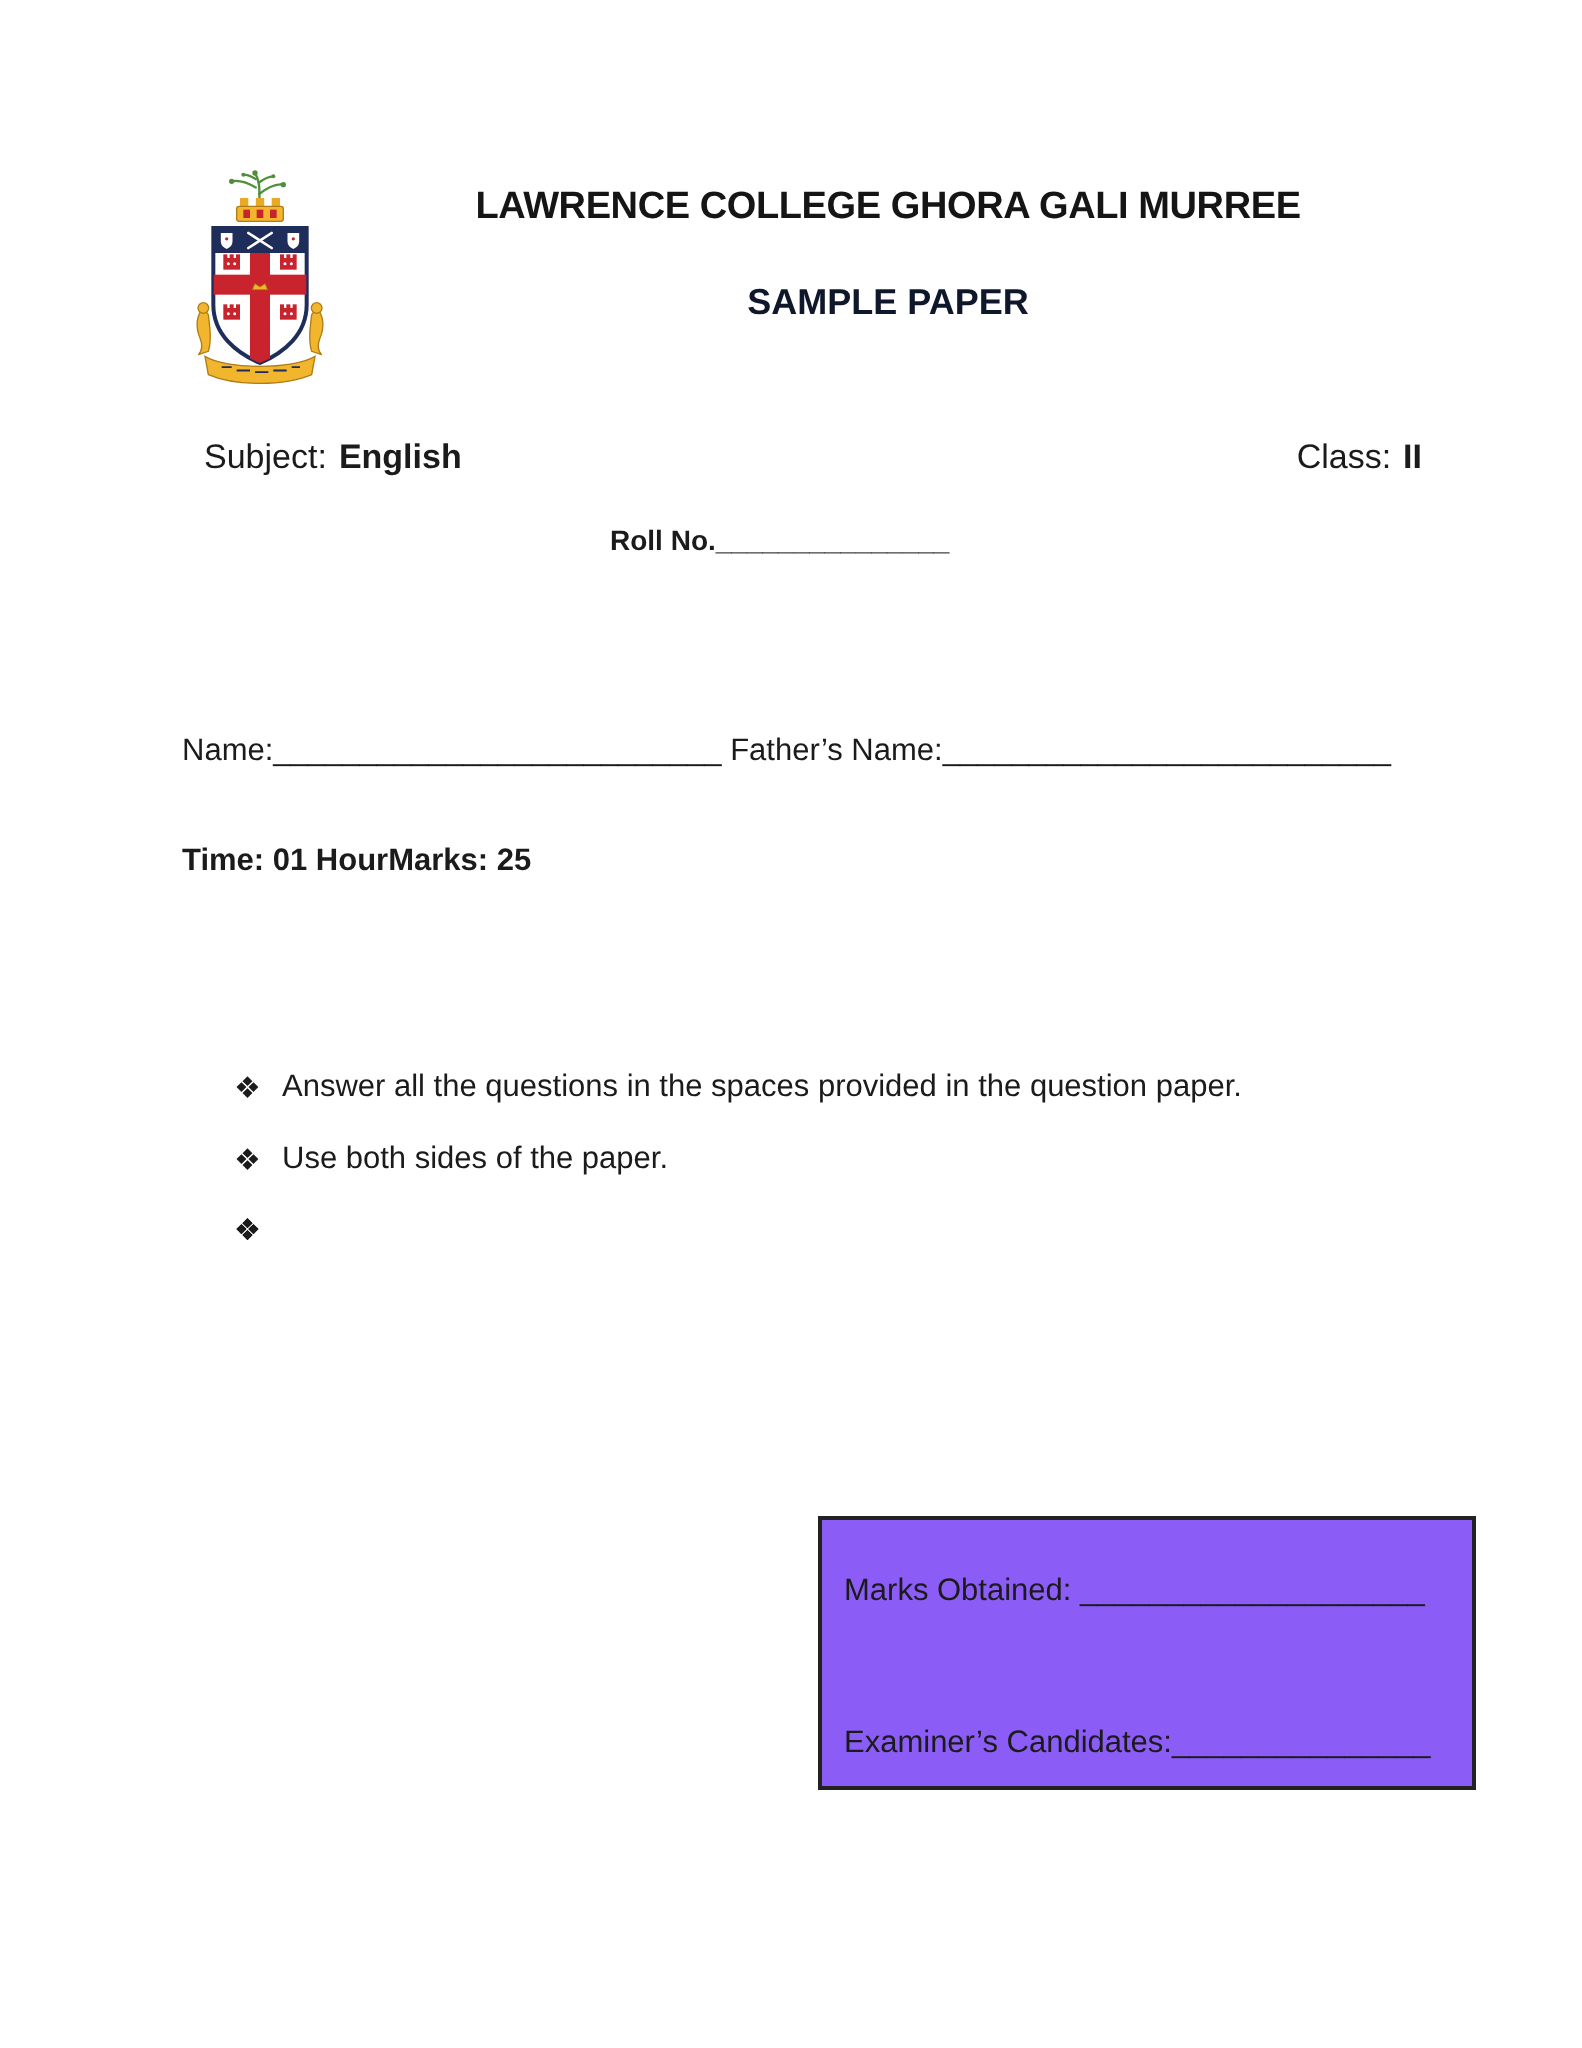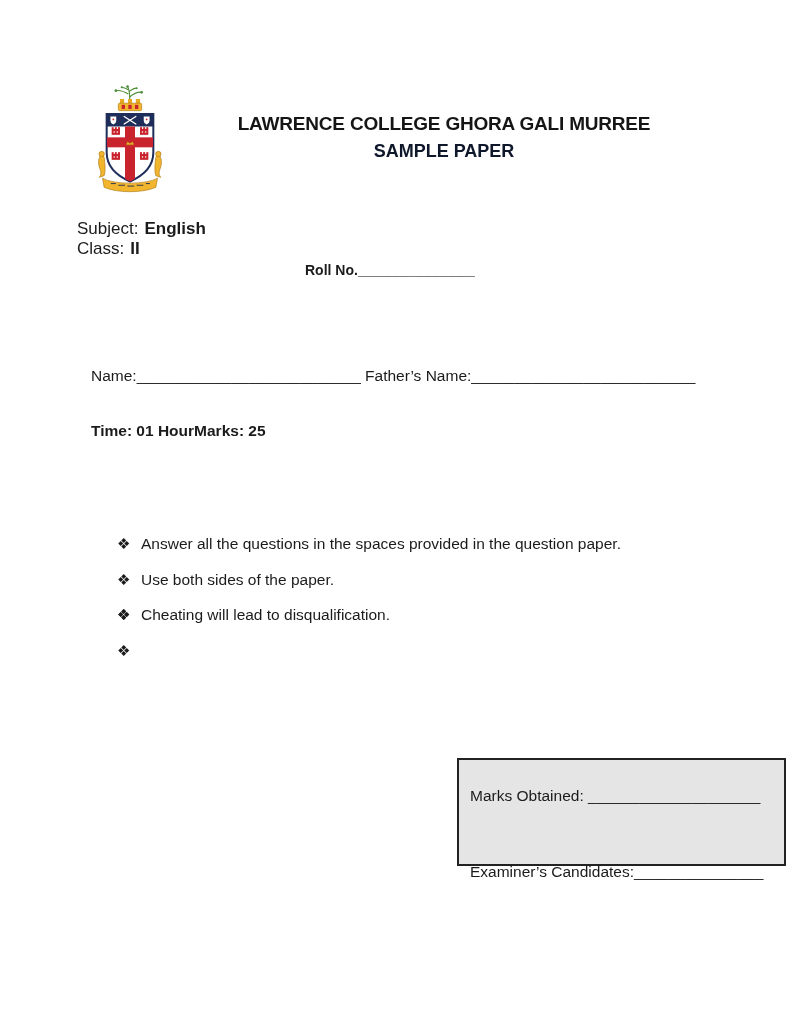--- a/index.html
+++ b/index.html
@@ -9,34 +9,33 @@
     position: relative;
     width: 791px;
     height: 1024px;
     background: #ffffff;
     overflow: hidden;
   }
   .abs { position: absolute; }
 
   
   .crest { left: 88px; top: 84px; width: 84px; height: 110px; }
-  .title-wrap { left: 97px; right: 0; top: 93px; text-align: center; margin-top: 20px; }
+  .title-wrap { left: 97px; right: 0; top: 93px; text-align: center; }
   .main-title {
     font-size: 19px; font-weight: bold; letter-spacing: -0.2px;
     color: #151515; white-space: nowrap;
   }
   .subtitle-wrap { left: 97px; right: 0; top: 141px; text-align: center; }
   .sub-title { font-size: 18px; font-weight: bold; color: #0f172a; }
 
   
   .subject-row {
-    left: 77px; width: 609px; top: 219px;
+    left: 102px; width: 609px; top: 219px;
     display: flex; justify-content: space-between;
     font-size: 17px;
-    flex-direction: column;
   }
   .meta-label { font-weight: normal; }
   .meta-value { font-weight: bold; margin-left: 6px; }
   .roll-line { left: 305px; top: 262px; font-size: 14px; font-weight: bold; white-space: pre; }
   .name-line { left: 91px; top: 344px; font-size: 15.5px; font-weight: normal; white-space: pre; margin-top: 23px; }
   .time-row {
     left: 91px; width: 609px; top: 422px;
     display: flex; justify-content: flex-start;
     font-size: 15.5px; font-weight: bold;
   }
@@ -59,24 +58,23 @@
     white-space: nowrap;
   }
   .bullet-glyph {
     position: absolute; left: 26px; top: 0;
     font-family: "DejaVu Sans", sans-serif;
     font-size: 15px; line-height: 20px;
   }
 
   
   .marks-box {
-    left: 409px; top: 758px; width: 329px; height: 108px;
+    left: 409px; top: 758px; width: 329px; height: 137px;
     border: 2px solid #222222;
-    background: #e5e5e5;
-    margin-left: 48px;
+    background: #8b5cf6;
   }
   .marks-line { position: absolute; left: 11px; top: 27px; font-size: 15.5px; white-space: pre; }
   .examiner-line { position: absolute; left: 11px; top: 103px; font-size: 15.5px; white-space: pre; }
 </style>
 </head>
 <body>
 
 <div class="page">
 
   <div class="abs crest">
@@ -208,21 +206,20 @@
     </li>
     <li>
       <span class="bullet-glyph">❖</span>
       <span>Use both sides of the paper.</span>
     </li>
     <li>
       <span class="bullet-glyph">❖</span>
     </li>
     <li>
       <span class="bullet-glyph">❖</span>
-      <span>Cheating will lead to disqualification.</span>
     </li>
     <li>
       <span class="bullet-glyph">❖</span>
     </li>
   </ul>
 
   <div class="abs marks-box">
     <div class="marks-line">Marks Obtained: ____________________</div>
     <div class="examiner-line">Examiner’s Candidates:_______________</div>
   </div>

